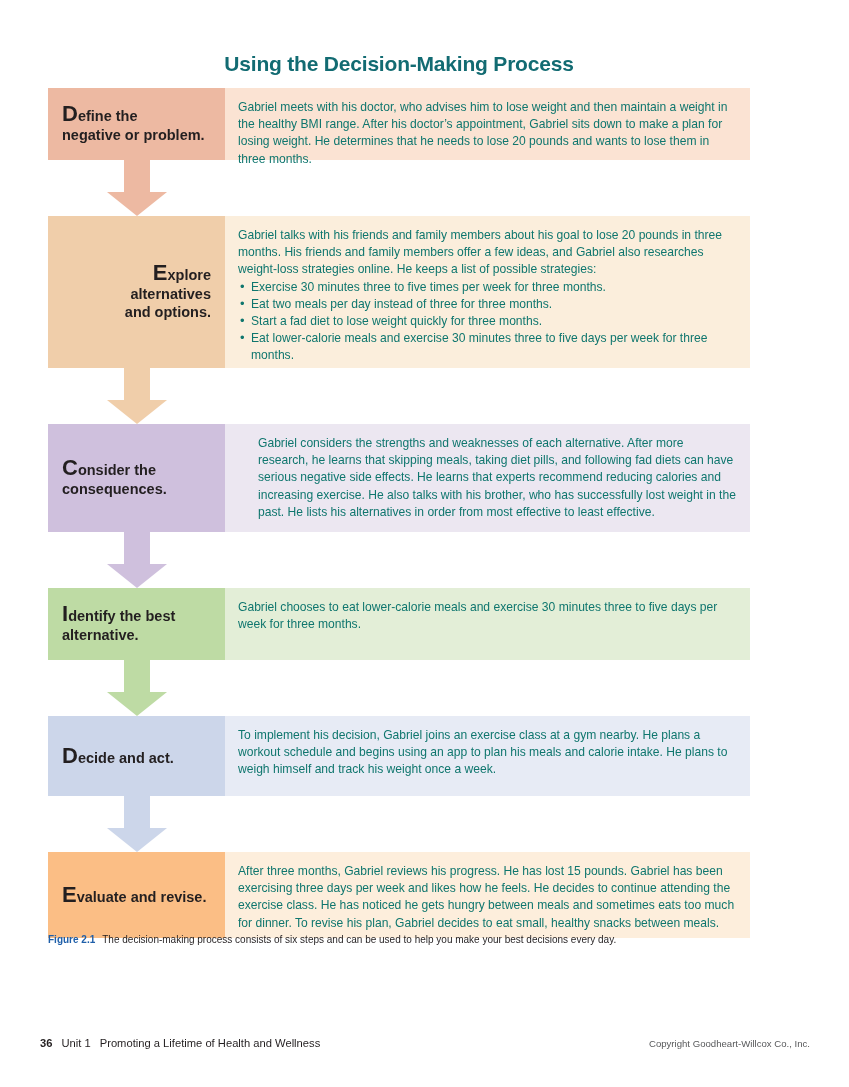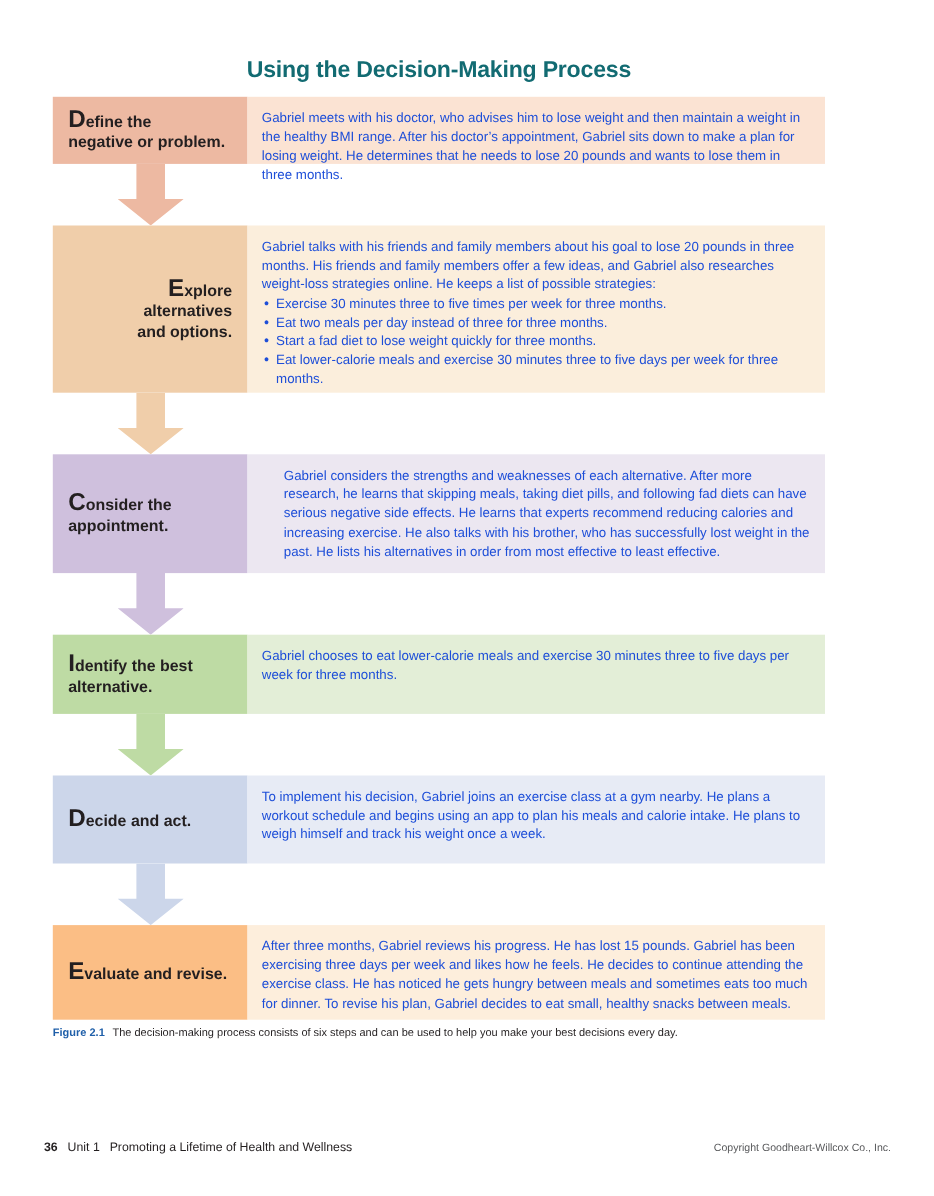--- a/index.html
+++ b/index.html
@@ -74,21 +74,21 @@
   .row-label .lbl-line {
     white-space: nowrap;
   }
 
   .row-body {
     flex: 1 1 auto;
     box-sizing: border-box;
     padding: 11px 14px 11px 13px;
     font-size: 12.1px;
     line-height: 1.42;
-    color: #1d4ed8;
+    color: #0f766e;
   }
   .row-body p {
     margin: 0;
   }
   .row-body ul {
     margin: 0;
     padding: 0;
     list-style: none;
   }
   .row-body ul li {
@@ -169,21 +169,21 @@
   }
 </style>
 </head>
 <body>
 
 <div class="page">
 
   <div class="fig-title">Using the Decision-Making Process</div>
 
   <div class="flow" id="flow">
-      <div class="row" style="height: 61px;">
+      <div class="row" style="height: 72px;">
         <div class="row-label" style="background: rgb(237, 185, 162);">
           <div class="lbl-line"><span class="cap">D</span><span>efine the</span></div>
           <div class="lbl-line">negative or problem.</div>
         </div>
         <div class="row-body" style="background: rgb(251, 227, 211);">
           <p>Gabriel meets with his doctor, who advises him to lose weight and then maintain a weight in the healthy BMI range. After his doctor’s appointment, Gabriel sits down to make a plan for losing weight. He determines that he needs to lose 20 pounds and wants to lose them in three months.</p>
         </div>
       </div>
       <div class="gap">
         <svg class="arrow" viewBox="0 0 60 56" preserveAspectRatio="none">
@@ -207,21 +207,21 @@
         </div>
       </div>
       <div class="gap">
         <svg class="arrow" viewBox="0 0 60 56" preserveAspectRatio="none">
           <polygon points="17,0 43,0 43,32 60,32 30,56 0,32 17,32" fill="#f0ceaa"></polygon>
         </svg>
       </div>
       <div class="row" style="height: 108px;">
         <div class="row-label" style="background: rgb(207, 192, 221); justify-content: center;">
           <div class="lbl-line"><span class="cap">C</span><span>onsider the</span></div>
-          <div class="lbl-line">appointment.</div>
+          <div class="lbl-line">consequences.</div>
         </div>
         <div class="row-body" style="background: rgb(236, 231, 241); padding-left: 33px;">
           <p>Gabriel considers the strengths and weaknesses of each alternative. After more research, he learns that skipping meals, taking diet pills, and following fad diets can have serious negative side effects. He learns that experts recommend reducing calories and increasing exercise. He also talks with his brother, who has successfully lost weight in the past. He lists his alternatives in order from most effective to least effective.</p>
         </div>
       </div>
       <div class="gap">
         <svg class="arrow" viewBox="0 0 60 56" preserveAspectRatio="none">
           <polygon points="17,0 43,0 43,32 60,32 30,56 0,32 17,32" fill="#cfc0dd"></polygon>
         </svg>
       </div>

